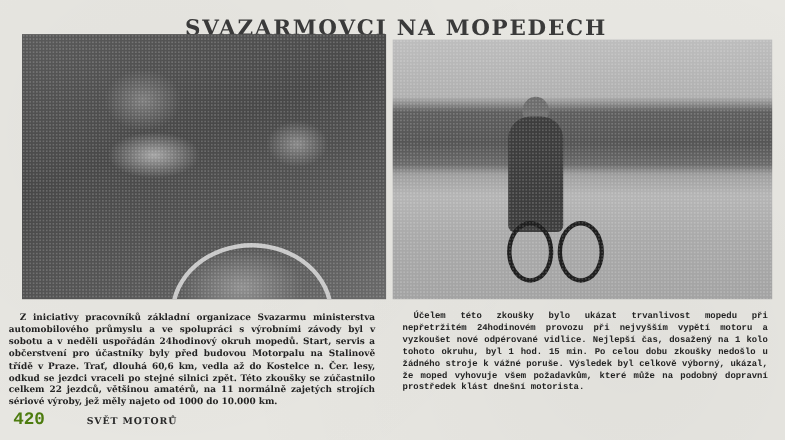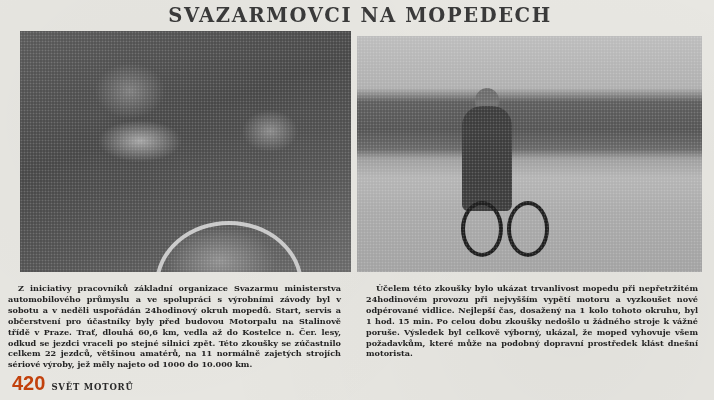--- a/index.html
+++ b/index.html
@@ -74,41 +74,41 @@
   .body-text {
     position:absolute;
     font-family:"DejaVu Serif", serif;
     font-weight:bold;
     font-size:8.1px;
     line-height:10.9px;
     text-align:justify;
     color:#232323;
   }
   .text-left { left:8px; top:283px; width:333px; text-indent:10px; }
-  .text-right { left:366px; top:283px; width:332px; text-indent:10px; }
+  .text-right { left:366px; top:283px; width:332px; text-indent:10px;font-family:Liberation Mono, monospace; }
   .footer {
     position:absolute; left:12px; top:372px;
     display:flex; align-items:baseline; gap:6px;
   }
   .page-number {
-    font-family:Liberation Sans, sans-serif;
-    font-weight:bold; font-size:20px; color:#c2410c;
+    font-family:Liberation Mono, monospace;
+    font-weight:bold; font-size:16px; color:#4d7c0f;
   }
   .magazine-name {
     font-family:"DejaVu Serif", serif;
-    font-weight:bold; font-size:8.5px; letter-spacing:0.8px; color:#2a2a2a;
+    font-weight:bold; font-size:8.5px; letter-spacing:0.8px; color:#2a2a2a;margin-left:32px;
   }
   .caption-hidden { position:absolute; width:1px; height:1px; overflow:hidden; clip:rect(0 0 0 0); }
 </style>
 </head>
 <body>
 
 <div class="page-bg"></div>
 
-<h1 class="headline" style="margin:0;">SVAZARMOVCI NA MOPEDECH</h1>
+<h1 class="headline" style="margin:10px;">SVAZARMOVCI NA MOPEDECH</h1>
 
 <div class="photo photo-left">
   <span class="caption-hidden">Mechanics and riders servicing a moped in a crowd</span>
   <div class="wheel wheel-big"></div>
 </div>
 
 <div class="photo photo-right">
   <span class="caption-hidden">Rider on a moped on a cobblestone road with trees in background</span>
   <div class="rider-head"></div>
   <div class="rider"></div>

